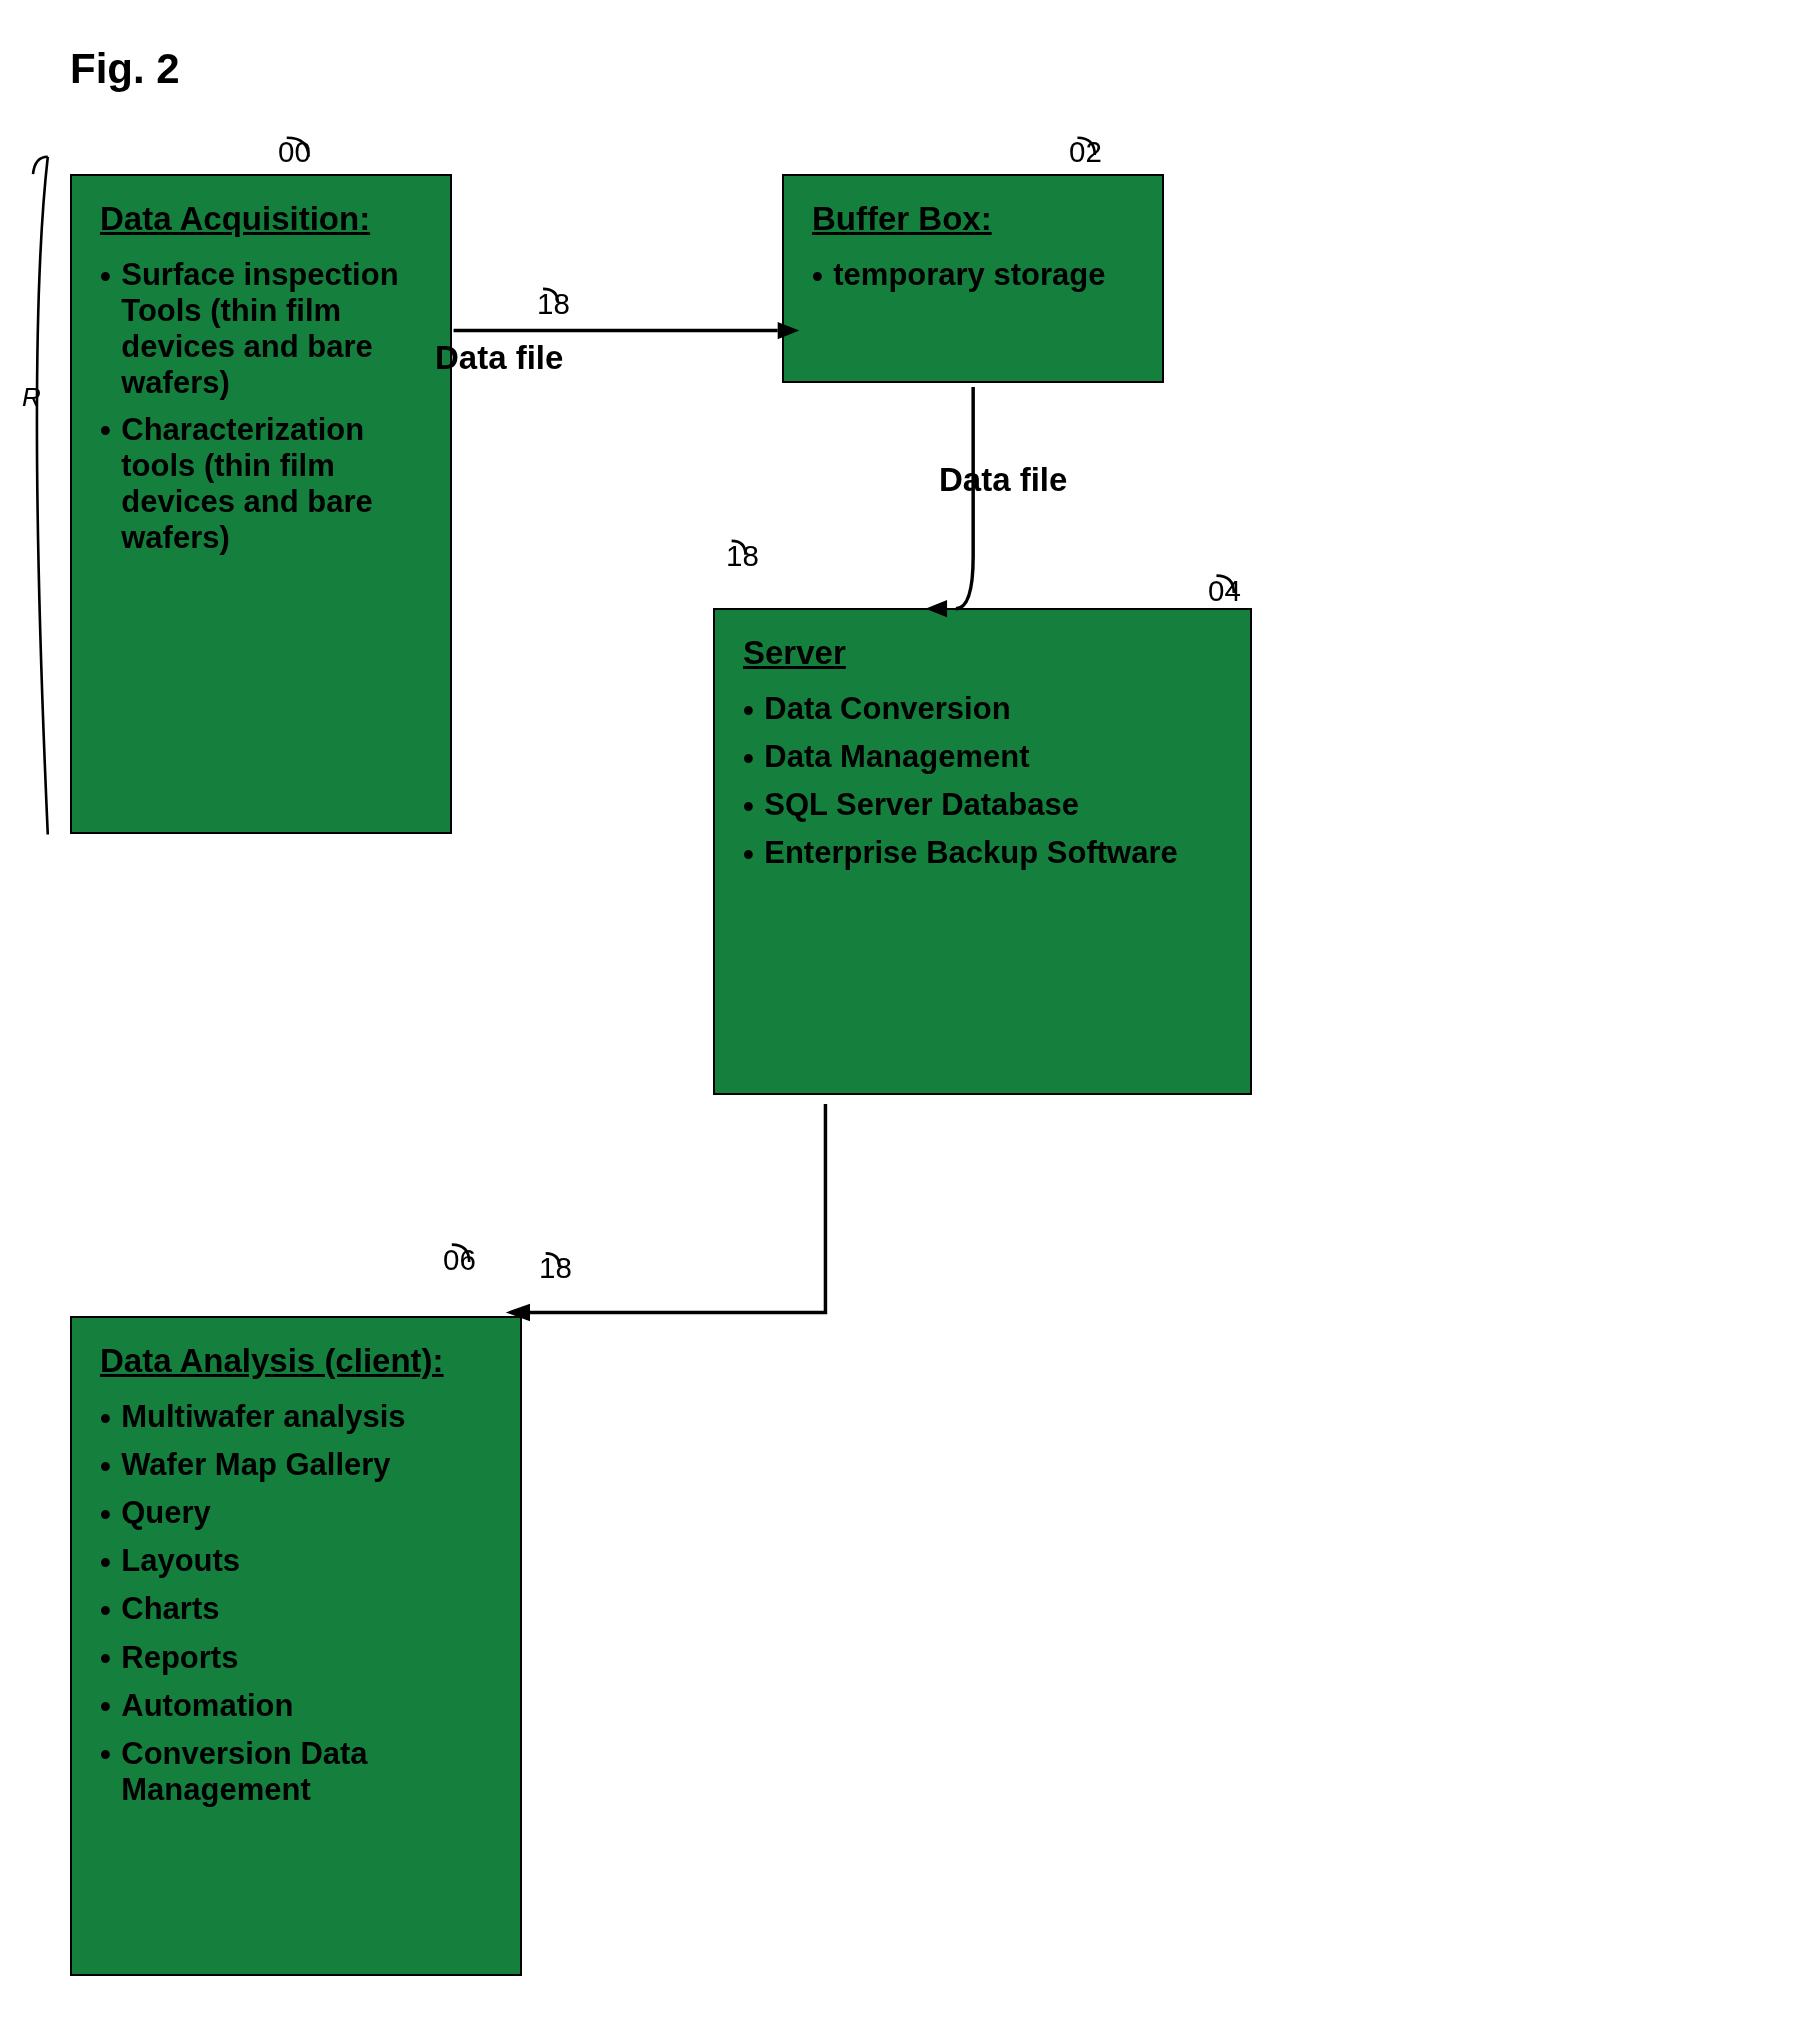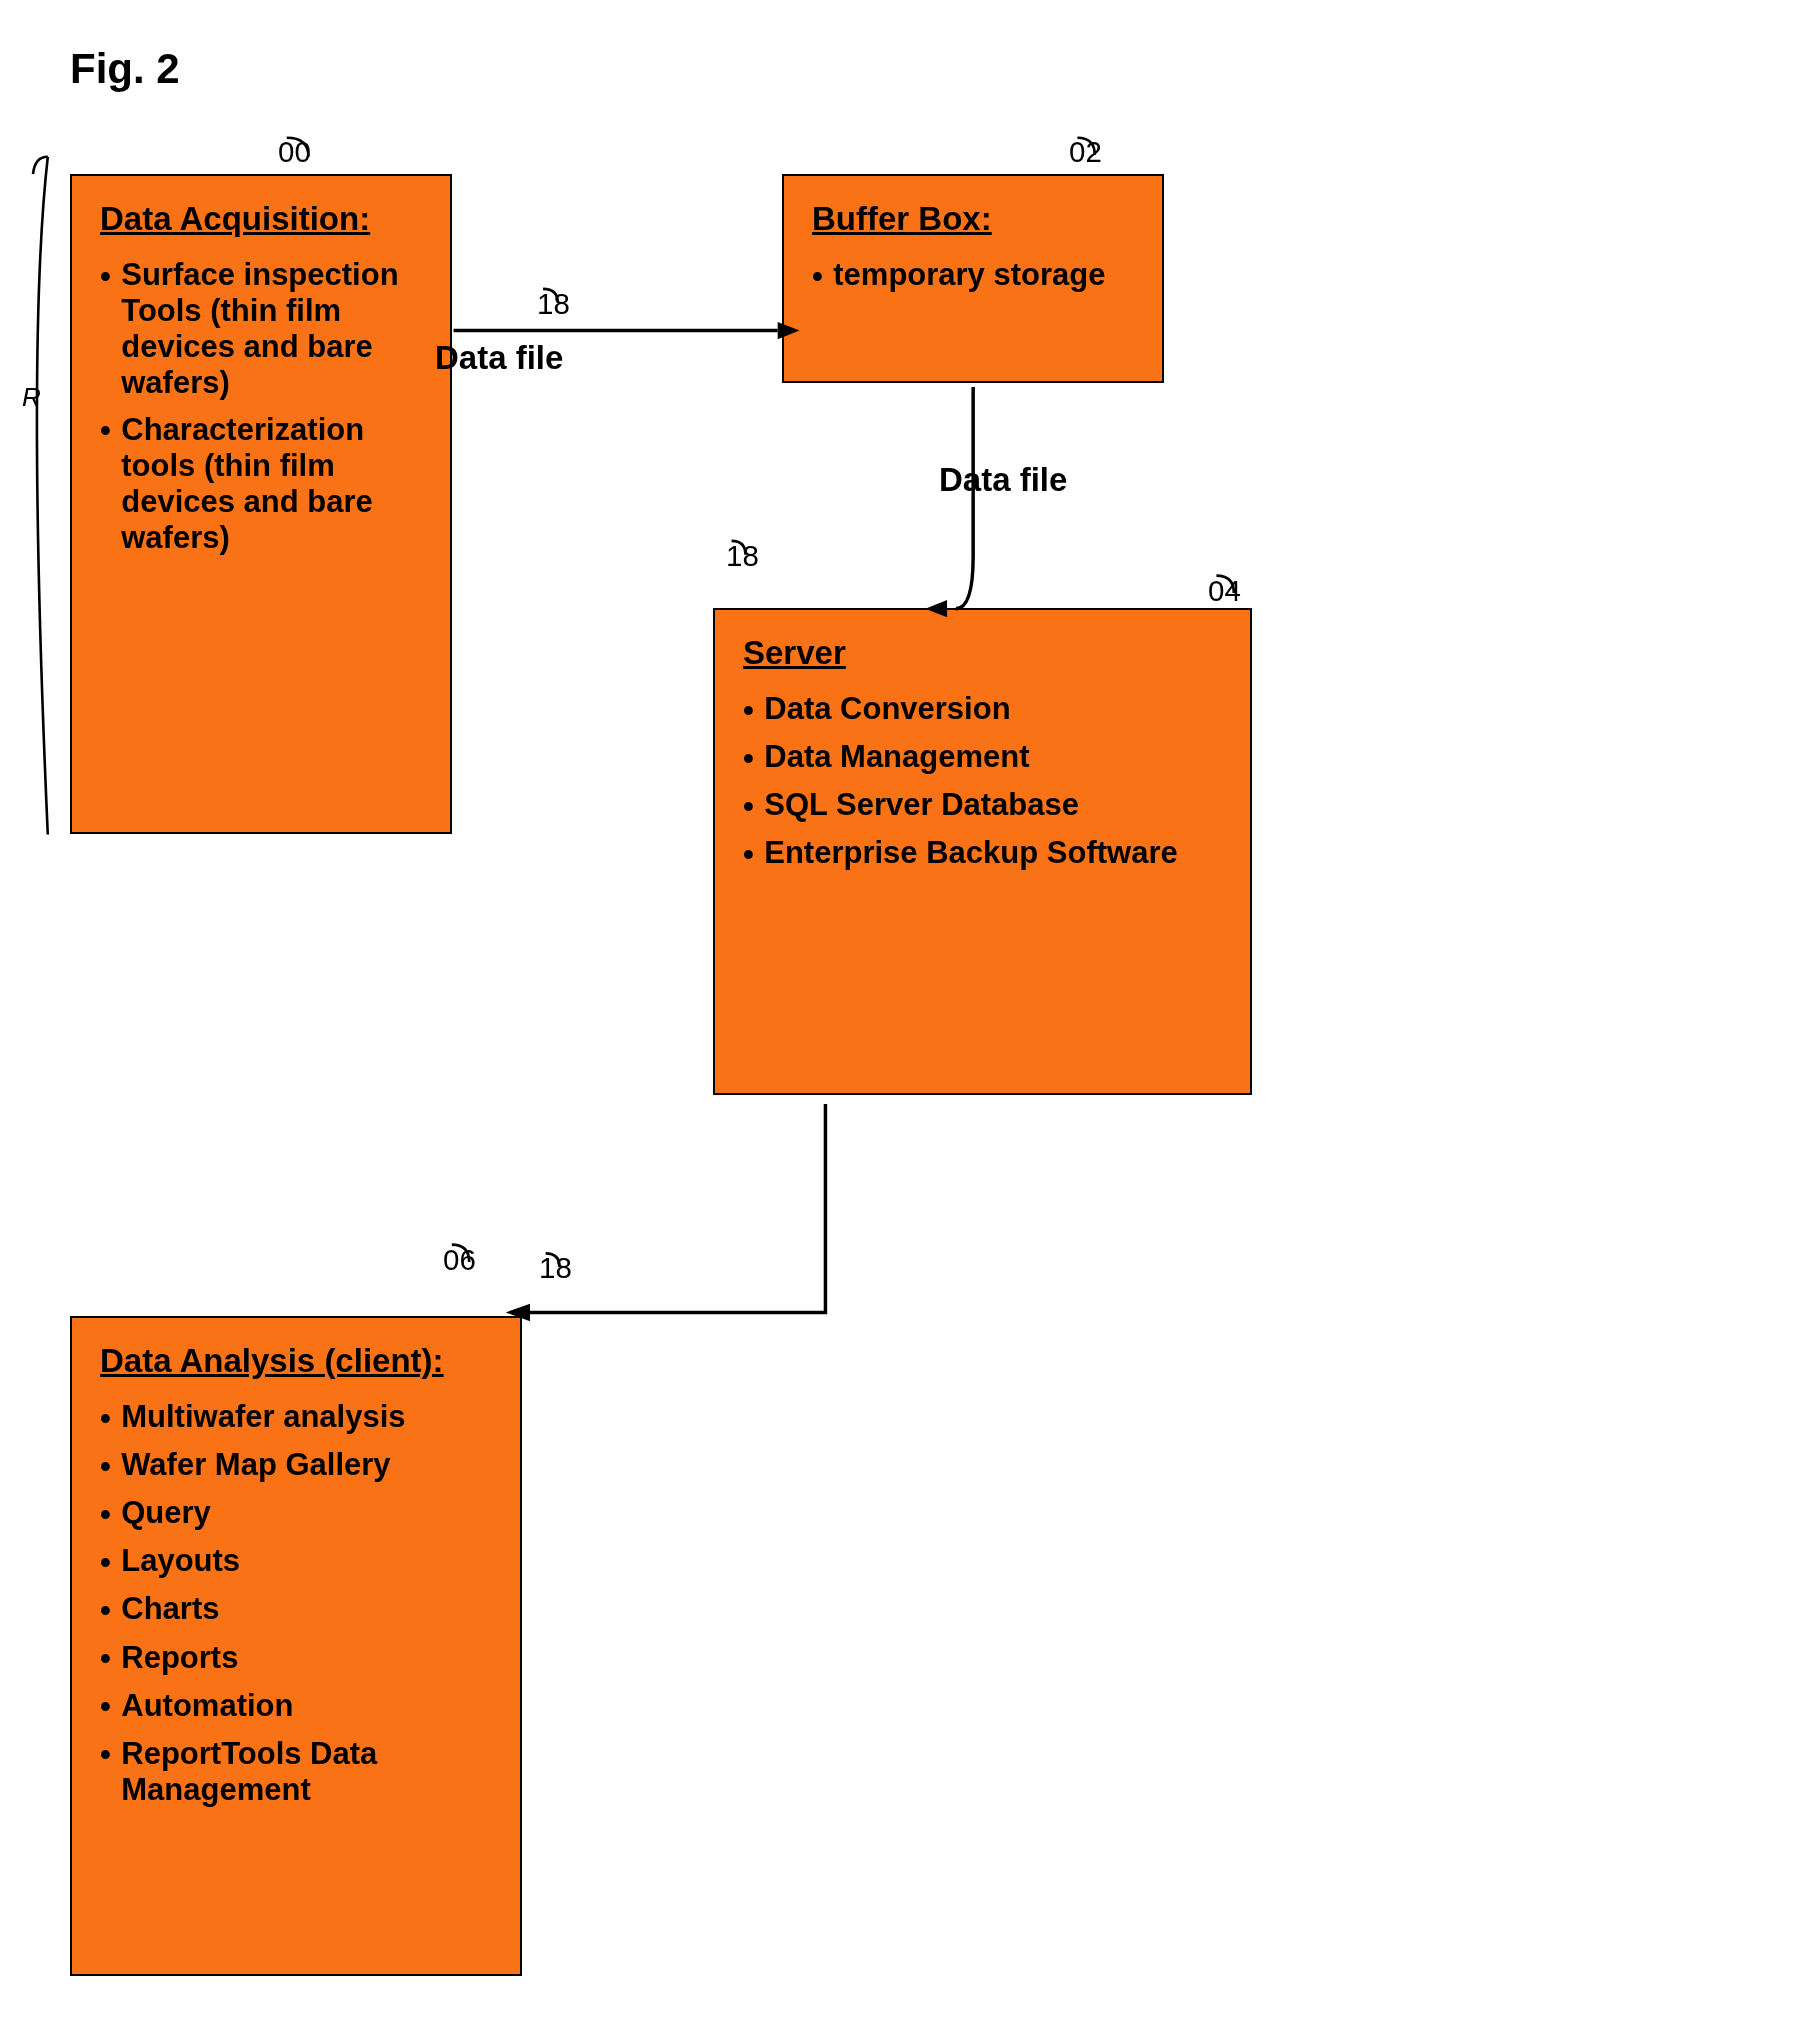--- a/index.html
+++ b/index.html
@@ -15,21 +15,21 @@
       position: absolute;
       top: 45px;
       left: 70px;
       font-size: 42px;
       font-weight: bold;
       font-family: Arial, sans-serif;
     }
     .box {
       position: absolute;
       border: 2.6px solid #000;
-      background: #f97316;
+      background: #15803d;
       padding: 24px 28px;
     }
     .box-title {
       font-size: 33px;
       font-weight: bold;
       text-decoration: underline;
       margin-bottom: 14px;
       font-family: Arial, sans-serif;
     }
     .bullet-list {
@@ -111,21 +111,21 @@
 <div class="box" style="left: 70px; top: 1286px; width: 452px; min-height: 660px; margin-top: 30px;">
   <div class="box-title">Data Analysis (client):</div>
   <ul class="bullet-list">
     <li>Multiwafer analysis</li>
     <li>Wafer Map Gallery</li>
     <li>Query</li>
     <li>Layouts</li>
     <li>Charts</li>
     <li>Reports</li>
     <li>Automation</li>
-    <li>ReportTools Data Management</li>
+    <li>Conversion Data Management</li>
   </ul>
 </div>
 
 <div class="ref-num" style="left: 443px; top: 1243px;">06</div>
 
 <div class="data-file-label" style="left: 435px; top: 339px;">Data file</div>
 <div class="data-file-label" style="left: 939px; top: 461px;">Data file</div>
 
 <div class="ref-num" style="left: 537px; top: 287px;">18</div>
 <div class="ref-num" style="left: 726px; top: 539px;">18</div>

